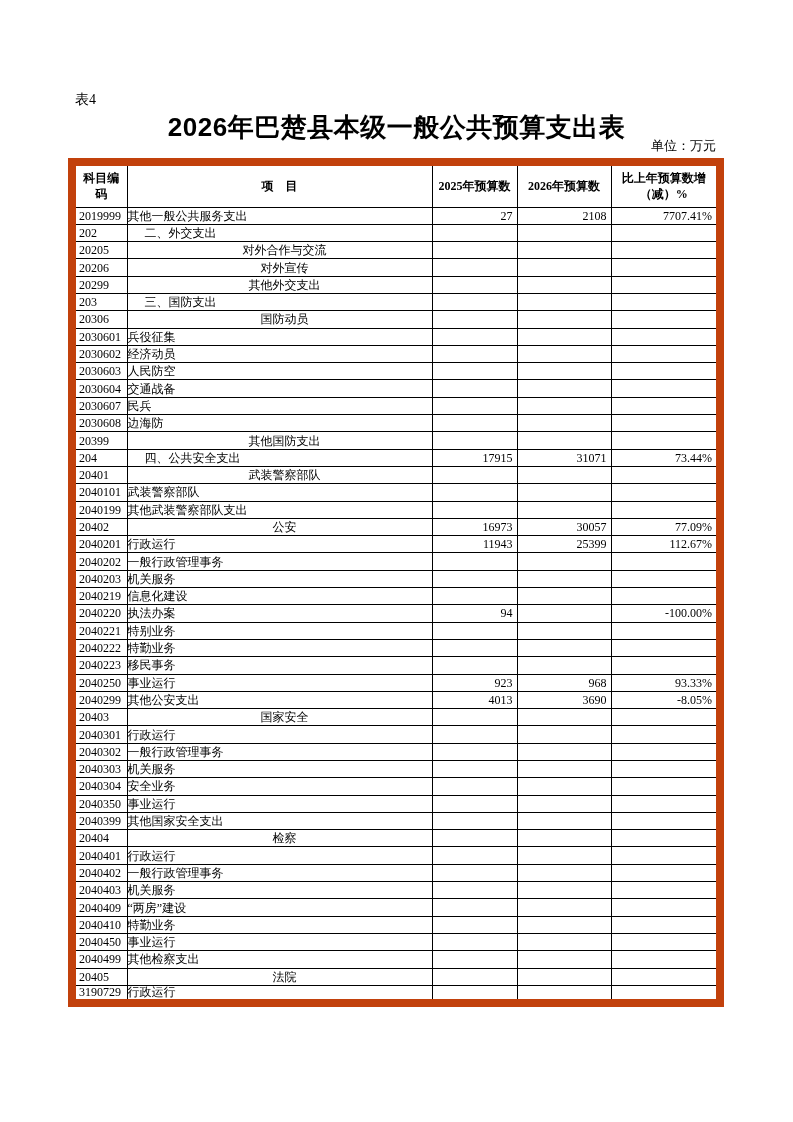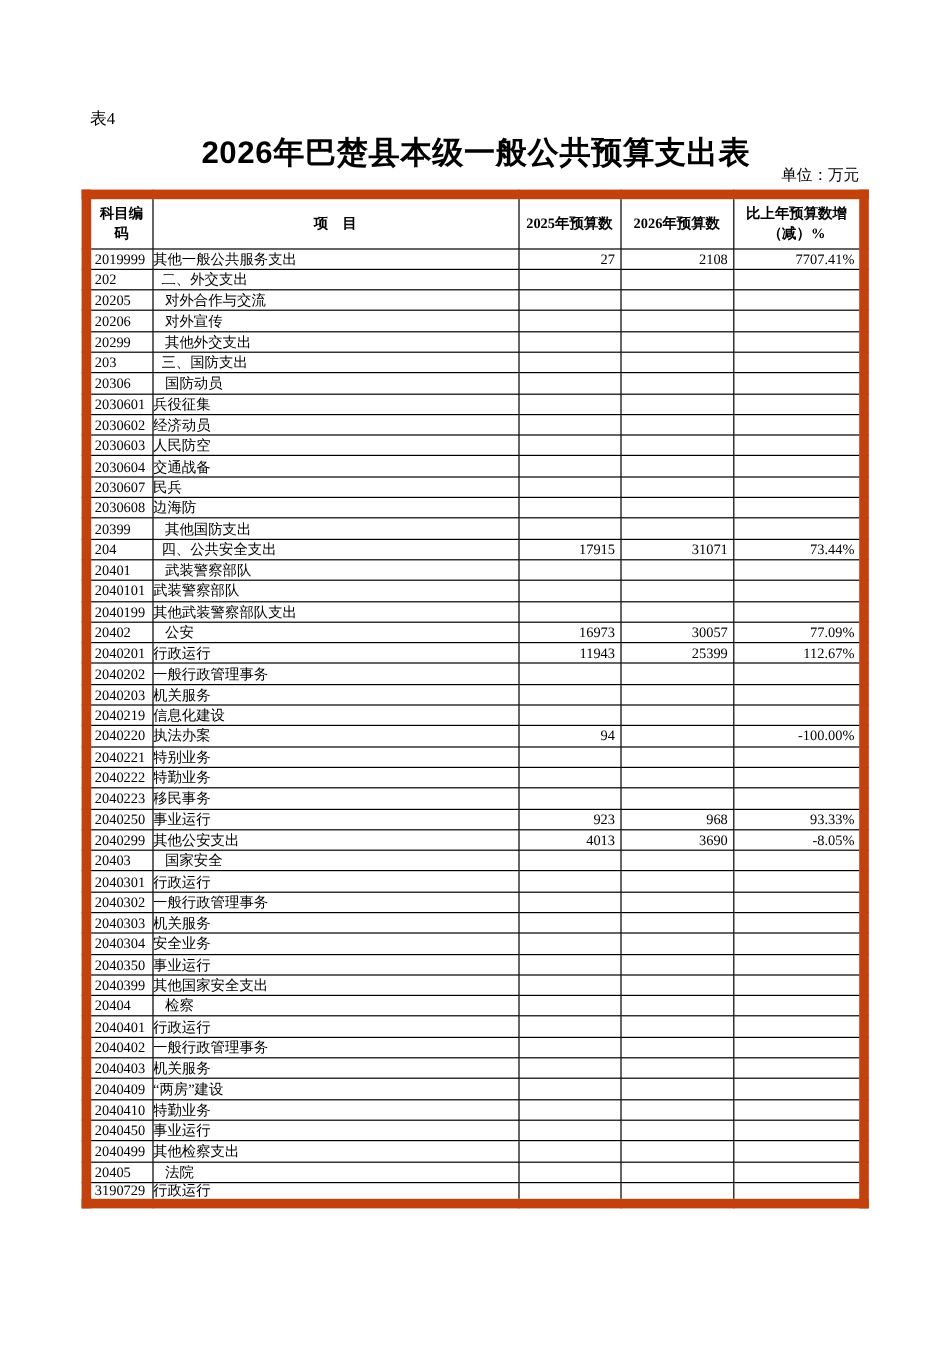--- a/index.html
+++ b/index.html
@@ -75,22 +75,22 @@
     white-space: nowrap;
     line-height: 1;
   }
   td.code {
     text-align: left;
     padding-left: 3px;
   }
   td.item {
     text-align: left;
   }
-  td.item.lvl1 { padding-left: 7px; }
-  td.item.lvl2 { padding-left: 10px; }
+  td.item.lvl1 { padding-left: 17px; }
+  td.item.lvl2 { padding-left: 10px; text-align: center; }
   td.item.lvl3 { }
   td.num {
     text-align: right;
     padding-right: 4px;
   }
 </style>
 </head>
 <body>
 
 <div class="page">

